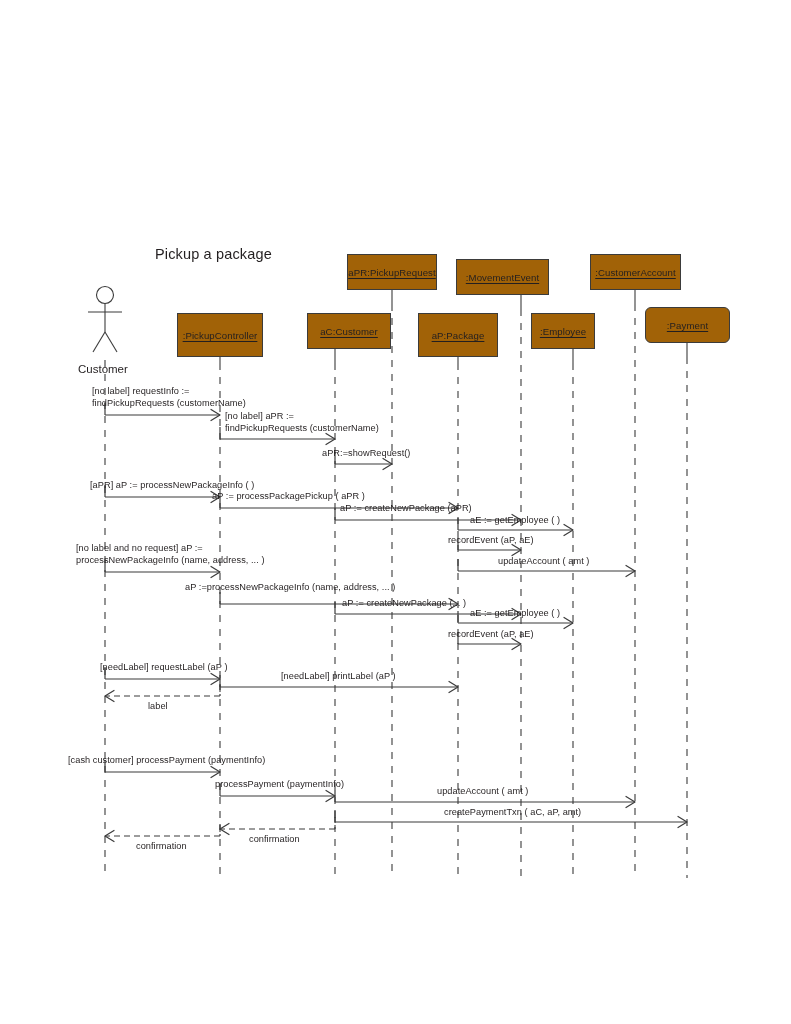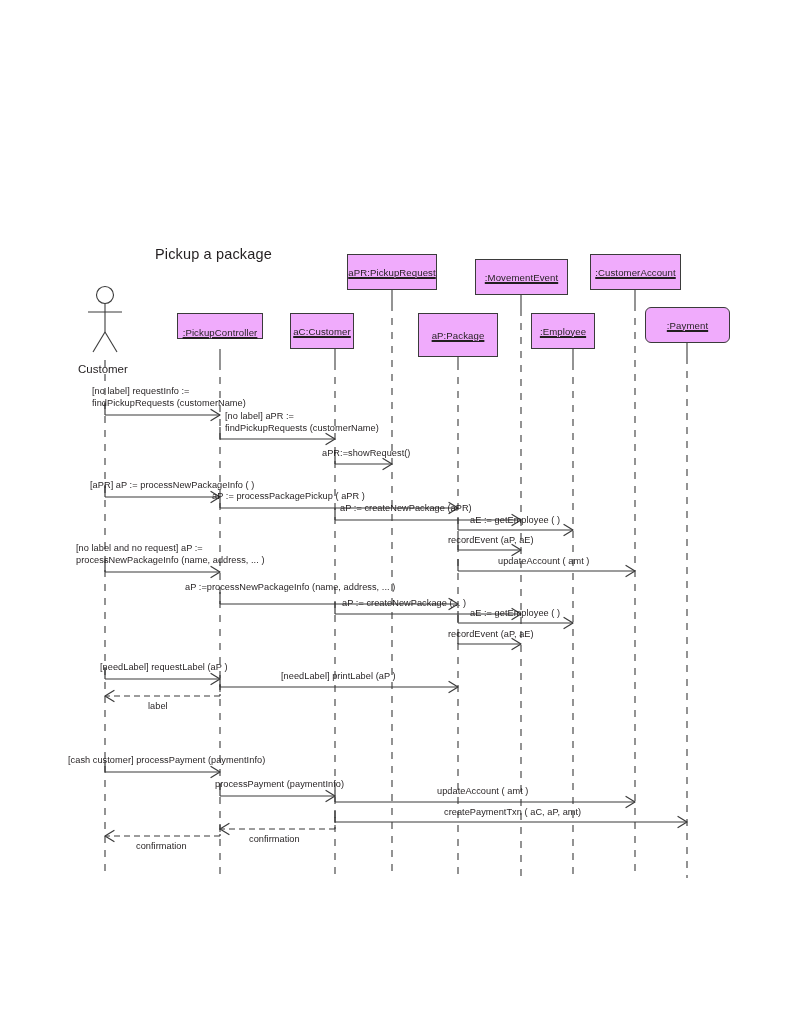--- a/index.html
+++ b/index.html
@@ -40,26 +40,25 @@
     left: 78px;
     top: 363px;
     width: 60px;
     font-size: 11.5px;
     color: #231f20;
     white-space: nowrap;
   }
   .participant-box {
     position: absolute;
     box-sizing: border-box;
-    background: #f0abfc;
+    background: #a16207;
     border: 1.1px solid #3b3b3b;
     display: flex;
     align-items: center;
     justify-content: center;
-    text-decoration: underline;
   }
   .participant-name {
     font-size: 9.6px;
     color: #231f20;
     text-decoration: underline;
     text-underline-offset: 1.5px;
     white-space: nowrap;
     letter-spacing: 0.1px;
   }
   .msg-label {
@@ -221,33 +220,33 @@
           <line x1="220" y1="836" x2="105" y2="836" stroke="#3b3b3b" stroke-width="1.2" stroke-dasharray="6 4"></line>
           <polyline points="114,830.5 105,836 114,841.5" fill="none" stroke="#3b3b3b" stroke-width="1.2" stroke-linecap="round" stroke-linejoin="round"></polyline>
         </g>
       </g>
   </svg>
 
   <div class="diagram-title">Pickup a package</div>
   <div class="actor-label">Customer</div>
 
   <div id="participant-boxes">
-      <div class="participant-box" style="left: 177px; top: 313px; width: 86px; height: 26px; align-items: flex-end;">
+      <div class="participant-box" style="left: 177px; top: 313px; width: 86px; height: 44px;">
         <span class="participant-name">:PickupController</span>
       </div>
-      <div class="participant-box" style="left: 290px; top: 313px; width: 64px; height: 36px;">
+      <div class="participant-box" style="left: 307px; top: 313px; width: 84px; height: 36px;">
         <span class="participant-name">aC:Customer</span>
       </div>
       <div class="participant-box" style="left: 347px; top: 254px; width: 90px; height: 36px;">
         <span class="participant-name">aPR:PickupRequest</span>
       </div>
       <div class="participant-box" style="left: 418px; top: 313px; width: 80px; height: 44px;">
         <span class="participant-name">aP:Package</span>
       </div>
-      <div class="participant-box" style="left: 475px; top: 259px; width: 93px; height: 36px;">
+      <div class="participant-box" style="left: 456px; top: 259px; width: 93px; height: 36px;">
         <span class="participant-name">:MovementEvent</span>
       </div>
       <div class="participant-box" style="left: 531px; top: 313px; width: 64px; height: 36px;">
         <span class="participant-name">:Employee</span>
       </div>
       <div class="participant-box" style="left: 590px; top: 254px; width: 91px; height: 36px; text-align: right;">
         <span class="participant-name">:CustomerAccount</span>
       </div>
       <div class="participant-box" style="left: 645px; top: 307px; width: 85px; height: 36px; border-radius: 6px;">
         <span class="participant-name">:Payment</span>

